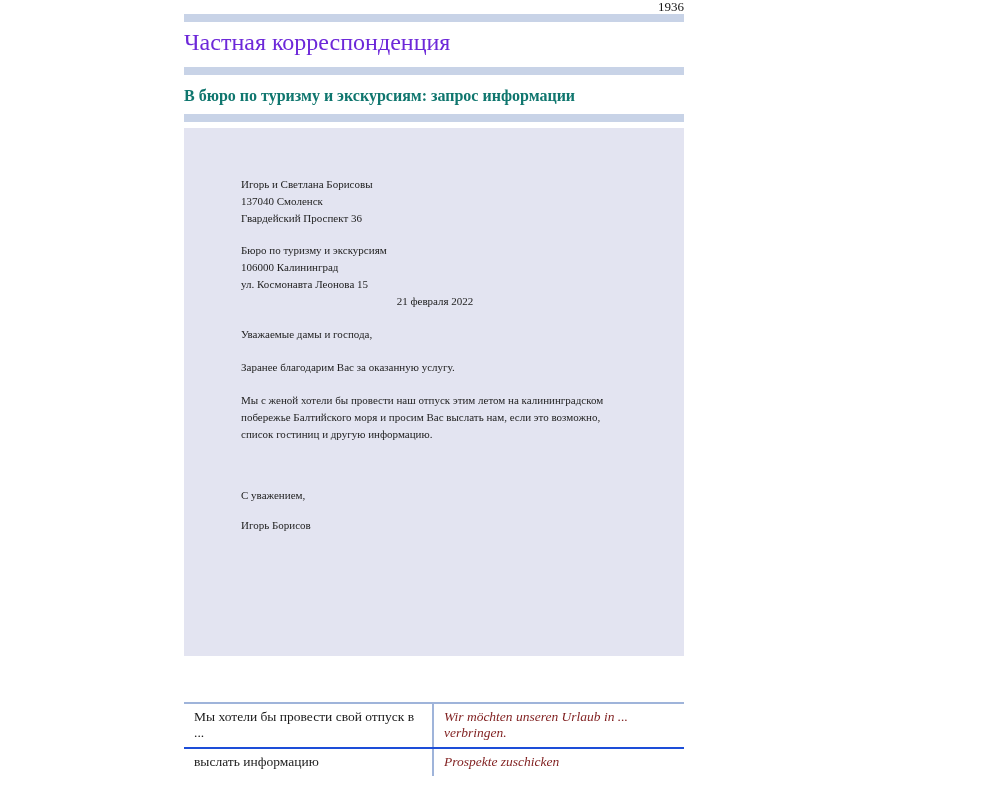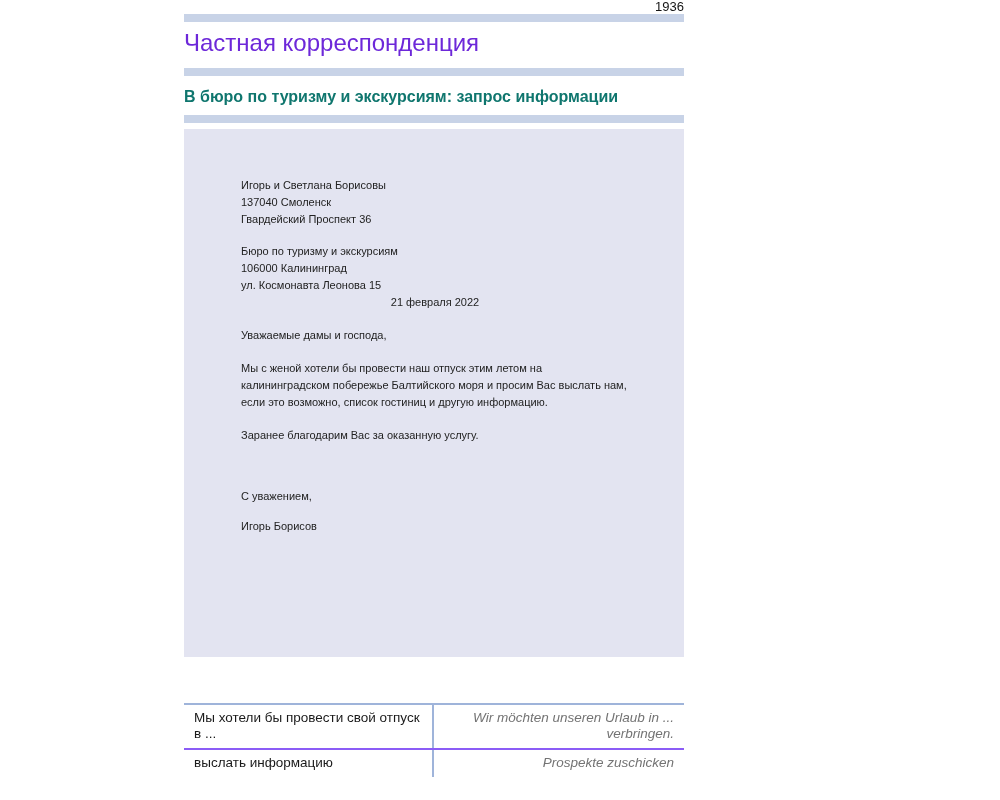--- a/index.html
+++ b/index.html
@@ -3,21 +3,21 @@
 <meta charset="utf-8">
 <style>
   * { margin: 0; padding: 0; box-sizing: border-box; }
   html, body { background: #ffffff; }
   .page {
     position: relative;
     width: 868px;
     height: 800px;
     background: #ffffff;
     overflow: hidden;
-    font-family: Liberation Sans, sans-serif;
+    font-family: Liberation Serif, serif;
     color: #1f1f1f;
   }
   .content {
     width: 500px;
     margin: 0 auto;
   }
   .page-number {
     height: 14px;
     line-height: 14px;
     text-align: right;
@@ -67,36 +67,35 @@
   .closing { margin-top: 44px; }
   .signature { margin-top: 13px; }
   .phrase-table {
     margin-top: 46px;
     border-top: 2px solid #9fb4da;
     font-size: 13.5px;
     line-height: 16px;
   }
   .table-row {
     display: flex;
-    border-bottom: 2px solid #8b5cf6;
+    border-bottom: 2px solid #1d4ed8;
   }
   .table-row:last-child { border-bottom: none; }
   .cell {
     padding: 5px 10px 6px 10px;
   }
   .cell-ru {
     width: 250px;
     border-right: 2px solid #9fb4da;
     color: #1a1a1a;
   }
   .cell-de {
     flex: 1;
     font-style: italic;
-    color: #737373;
-    text-align: right;
+    color: #7f1d1d;
   }
 </style>
 </head>
 <body>
 
 <div class="page">
   <div class="content">
 
     <div class="page-number">1936</div>
 
@@ -116,22 +115,22 @@
         <div class="addr-line">137040 Смоленск</div>
         <div class="addr-line">Гвардейский Проспект 36</div>
       </div>
       <div class="recipient-block">
         <div class="addr-line">Бюро по туризму и экскурсиям</div>
         <div class="addr-line">106000 Калининград</div>
         <div class="addr-line">ул. Космонавта Леонова 15</div>
       </div>
       <div class="letter-date">21 февраля 2022</div>
       <div class="salutation">Уважаемые дамы и господа,</div>
+      <p class="para">Заранее благодарим Вас за оказанную услугу.</p>
       <p class="para">Мы с женой хотели бы провести наш отпуск этим летом на калининградском побережье Балтийского моря и просим Вас выслать нам, если это возможно, список гостиниц и другую информацию.</p>
-      <p class="para">Заранее благодарим Вас за оказанную услугу.</p>
       <div class="closing">С уважением,</div>
       <div class="signature">Игорь Борисов</div>
     </div>
 
     <div class="phrase-table">
       <div class="table-row">
         <div class="cell cell-ru">Мы хотели бы провести свой отпуск в ...</div>
         <div class="cell cell-de">Wir möchten unseren Urlaub in ... verbringen.</div>
       </div>
       <div class="table-row">

